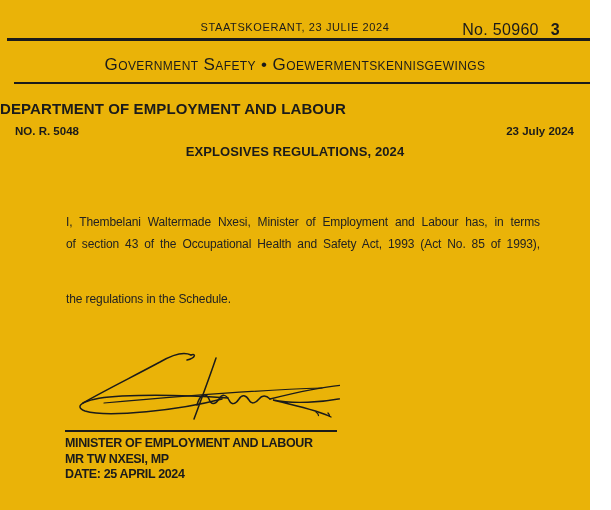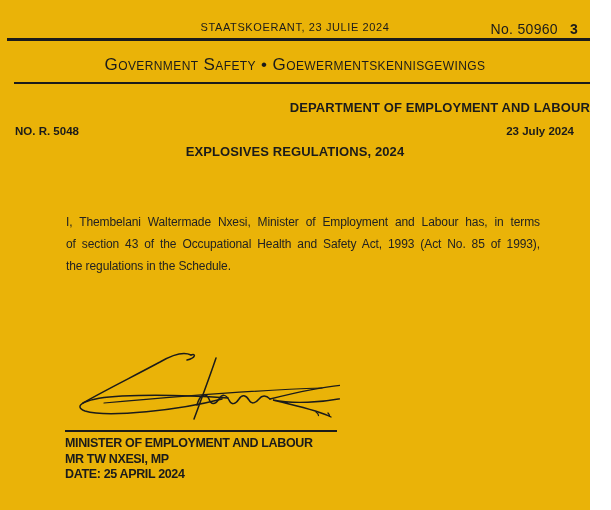--- a/index.html
+++ b/index.html
@@ -15,41 +15,41 @@
   .abs { position: absolute; }
 
   
   .masthead-center {
     left: 0; right: 0; top: 21px;
     text-align: center;
     font-size: 11px; letter-spacing: 0.6px;
     color: #1b1b1b;
   }
   .masthead-right {
-    top: 21px; right: 12px;
-    font-size: 14px; letter-spacing: 0.3px;
+    top: 21px; right: 30px;
+    font-size: 16px; letter-spacing: 0.3px;
     white-space: nowrap;
   }
   .masthead-right .pageno { font-weight: bold; margin-left: 12px; }
 
   .rule-thick { top: 38px; left: 7px; width: 595px; height: 3px; background: #1b1b1b; }
   .rule-thin  { top: 82px; left: 14px; width: 584px; height: 2px; background: #1b1b1b; }
 
   .banner {
     left: 0; right: 0; top: 55px;
     text-align: center;
     font-variant: small-caps;
     font-size: 17px; letter-spacing: 0.4px;
     color: #1b1b1b;
   }
 
   .department {
     left: 0; right: 0; top: 100px;
-    text-align: right;
-    font-weight: bold; font-size: 13px; letter-spacing: 0.1px;
+    text-align: left;
+    font-weight: bold; font-size: 15px; letter-spacing: 0.1px;
   }
 
   .notice-row {
     top: 125px; left: 15px; right: 16px;
     display: flex; justify-content: space-between;
     font-weight: bold; font-size: 11.5px; gap: 47px;
   }
 
   .doc-title {
     left: 0; right: 0; top: 144px;
@@ -61,21 +61,21 @@
     top: 211px; left: 66px; width: 474px;
     font-size: 12px; letter-spacing: -0.1px;
     color: #222;
   }
   .body-line {
     height: 22px; line-height: 22px;
     white-space: nowrap;
     text-align: justify;
     text-align-last: justify;
   }
-  .body-line.last { text-align-last: left; }
+  .body-line.last { text-align-last: left; margin-top: 33px; }
 
   .signature-svg { left: 70px; top: 348px; }
 
   .sig-rule { top: 430px; left: 65px; width: 272px; height: 2px; background: #1b1b1b; }
 
   .signatory {
     top: 436px; left: 65px;
     font-weight: bold; font-size: 12.5px; letter-spacing: -0.35px;
     line-height: 15.5px;
     white-space: nowrap;

